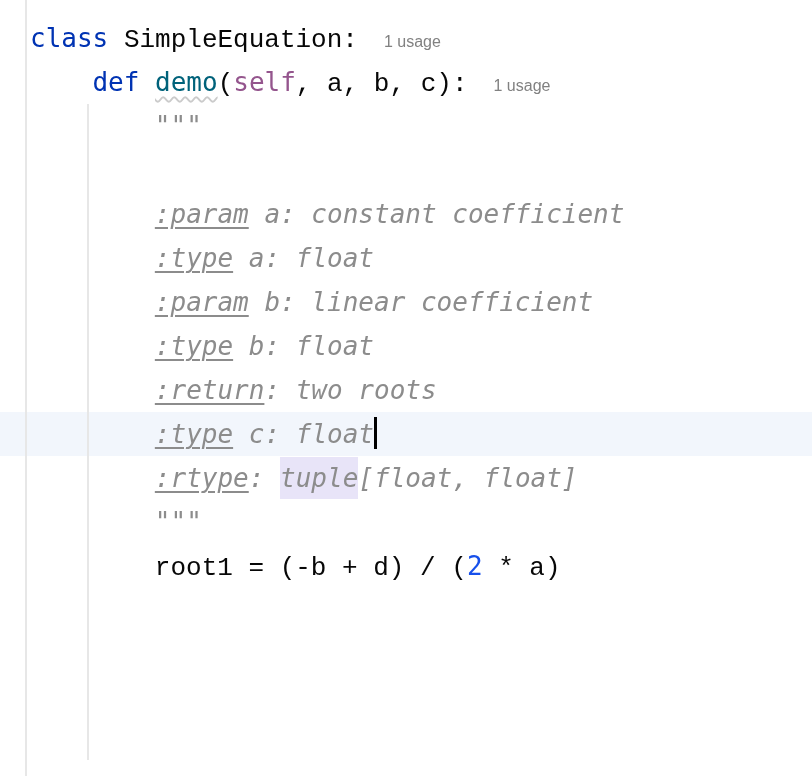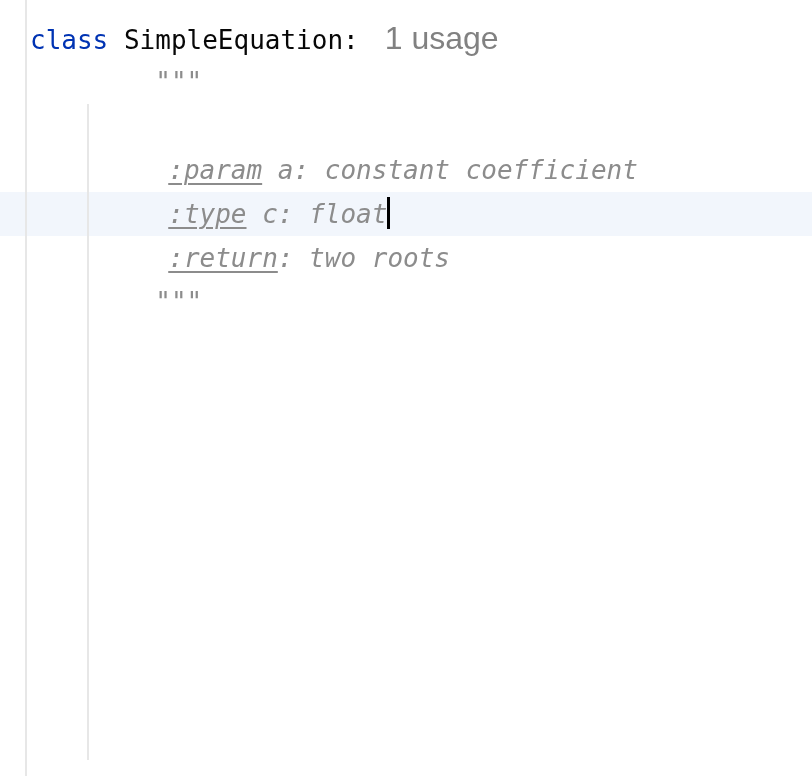--- a/index.html
+++ b/index.html
@@ -9,48 +9,54 @@
     font-family:"DejaVu Sans Mono","Liberation Mono",monospace;
     font-size:26px; background:var(--bg,#fff);
   }
   .indent-guide { position:absolute; width:2px; background:var(--guide,#e7e7e7); z-index:3; }
   .guide-class  { left:25px; top:0;     height:776px; }
   .guide-method { left:87px; top:104px; height:656px; }
   .code-area { position:absolute; left:0; top:0; width:812px; padding-top:16px; z-index:1; }
   .code-line { height:44px; line-height:44px; white-space:pre; padding-left:30px; width:812px; }
   .code-line.current { background:var(--current-bg,#f2f6fc); }
   .kw      { color:var(--kw,#0033B3); }
-  .plain   { color:var(--fg,#070707); }
+  .plain   { color:var(--fg,#070707);font-family:Liberation Mono, monospace; }
   .builtin { color:var(--builtin,#0033B3); }
   .num     { color:var(--num,#1750EB); }
   .self    { color:var(--self,#94558D); }
   .fn      { color:var(--fn,#00627A);
              text-decoration-line:underline; text-decoration-style:wavy;
              text-decoration-color:var(--squiggle,#cbcbcb);
              text-decoration-thickness:2px; text-underline-offset:5px; }
   .doc     { color:var(--doc,#8C8C8C); font-style:italic; }
   .doctag  { color:var(--doc,#8C8C8C); font-style:italic;
              text-decoration-line:underline; text-decoration-style:solid;
-             text-decoration-thickness:2px; text-underline-offset:4px;margin-left:13px; }
+             text-decoration-thickness:2px; text-underline-offset:4px; }
   .dochl   { color:var(--doc,#8C8C8C); font-style:italic;
              background:var(--ident-hl,#e8e4f8); padding:6px 0; }
-  .hint    { font-family:"Liberation Sans","DejaVu Sans",sans-serif; font-size:32px;
+  .hint    { font-family:"Liberation Sans","DejaVu Sans",sans-serif; font-size:16px;
              font-style:normal; color:var(--hint,#818181); margin-left:26px;
              text-decoration:none; }
   .caret   { display:inline-block; width:3px; height:32px;
              background:var(--caret,#000); vertical-align:-6px; }
 </style>
 </head>
 <body>
 
 <div class="editor">
   <div class="indent-guide guide-class"></div>
   <div class="indent-guide guide-method"></div>
   <div class="code-area" id="code-area">
       <div class="code-line"><span class="kw">class</span><span class="plain"> SimpleEquation:</span><span class="hint">1 usage</span></div>
+      <div class="code-line"><span class="plain">    </span><span class="kw">def</span><span class="plain"> </span><span class="fn">demo</span><span class="plain">(</span><span class="self">self</span><span class="plain">, a, b, c):</span><span class="hint">1 usage</span></div>
       <div class="code-line"><span class="plain">        </span><span class="doc">"""</span></div>
       <div class="code-line"></div>
       <div class="code-line"><span class="plain">        </span><span class="doctag">:param</span><span class="doc"> a: constant coefficient</span></div>
+      <div class="code-line"><span class="plain">        </span><span class="doctag">:type</span><span class="doc"> a: float</span></div>
+      <div class="code-line"><span class="plain">        </span><span class="doctag">:param</span><span class="doc"> b: linear coefficient</span></div>
+      <div class="code-line"><span class="plain">        </span><span class="doctag">:type</span><span class="doc"> b: float</span></div>
+      <div class="code-line"><span class="plain">        </span><span class="doctag">:return</span><span class="doc">: two roots</span></div>
       <div class="code-line current"><span class="plain">        </span><span class="doctag">:type</span><span class="doc"> c: float</span><span class="caret"></span></div>
-      <div class="code-line"><span class="plain">        </span><span class="doctag">:return</span><span class="doc">: two roots</span></div>
+      <div class="code-line"><span class="plain">        </span><span class="doctag">:rtype</span><span class="doc">: </span><span class="dochl">tuple</span><span class="doc">[float, float]</span></div>
       <div class="code-line"><span class="plain">        </span><span class="doc">"""</span></div>
+      <div class="code-line"><span class="plain">        </span><span class="plain">root1 = (-b + d) / (</span><span class="num">2</span><span class="plain"> * a)</span></div>
     </div>
 </div>
 
 </body></html>

